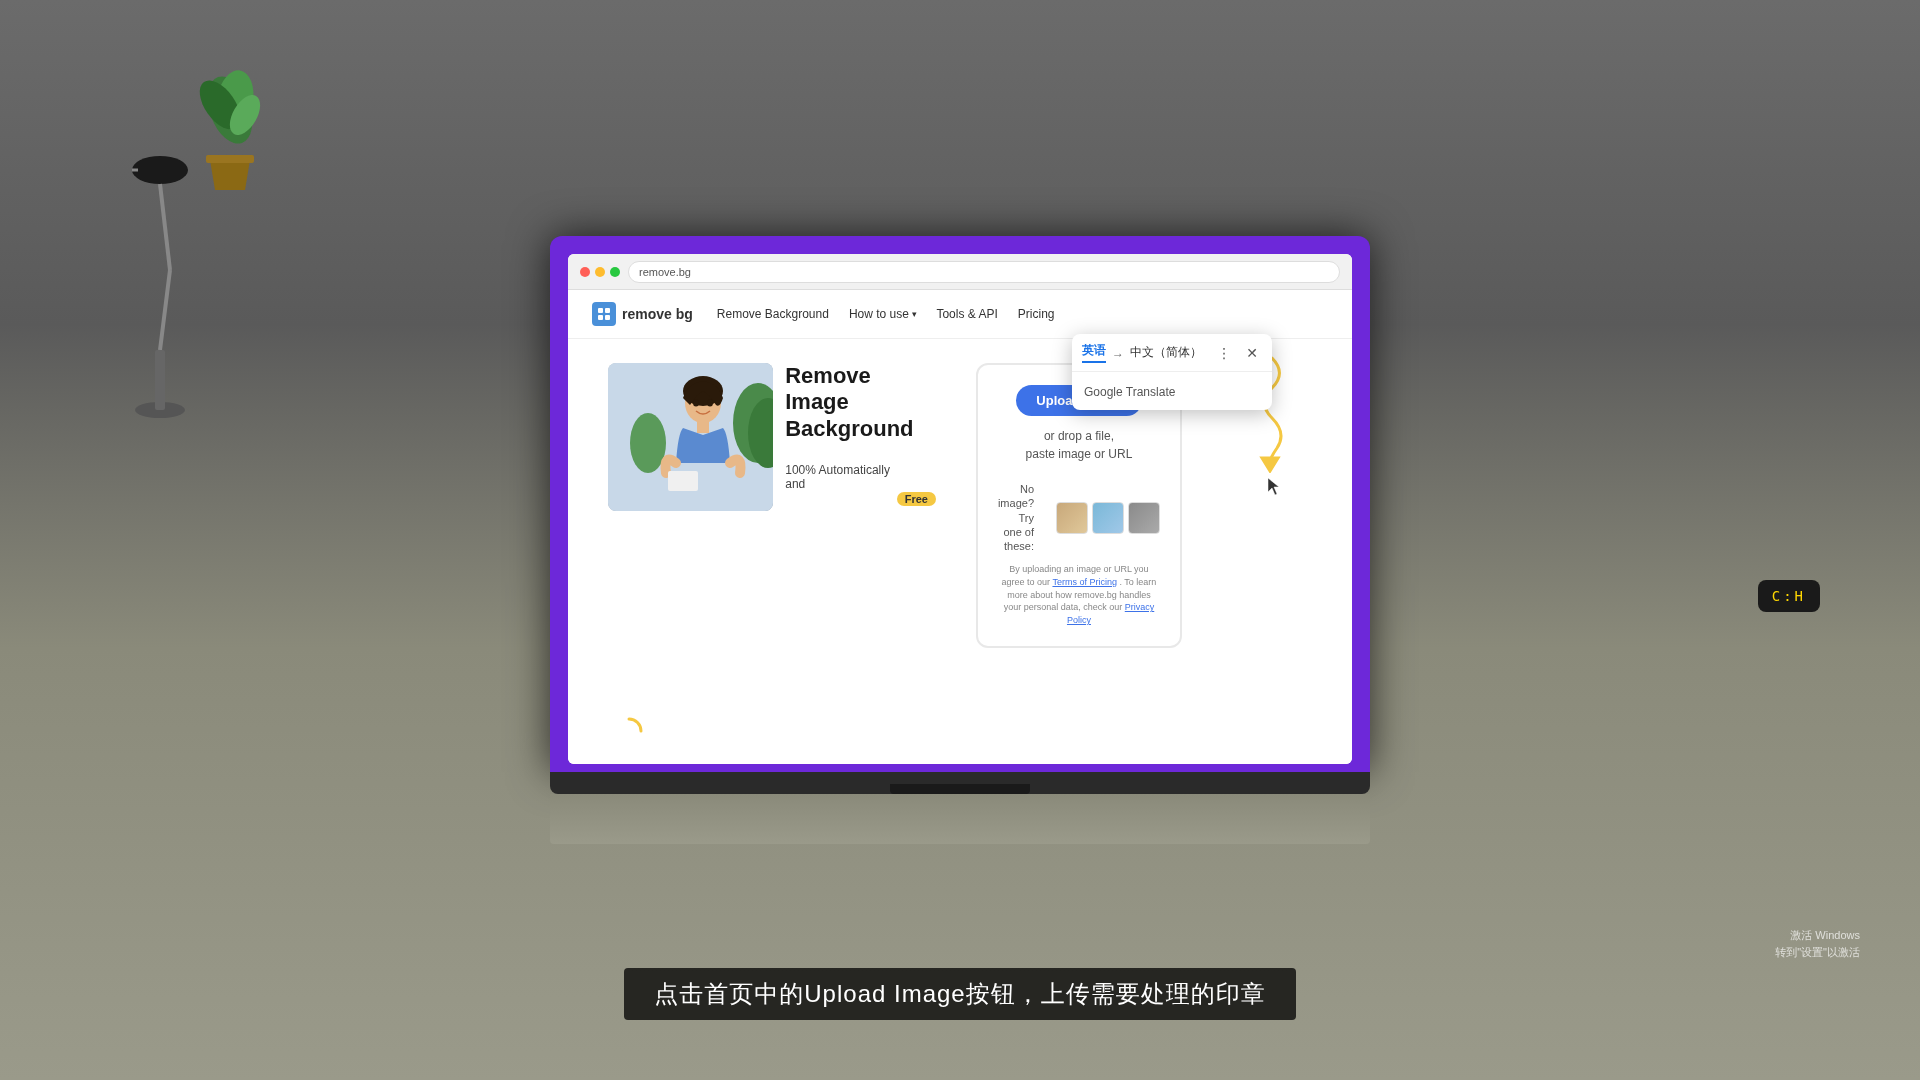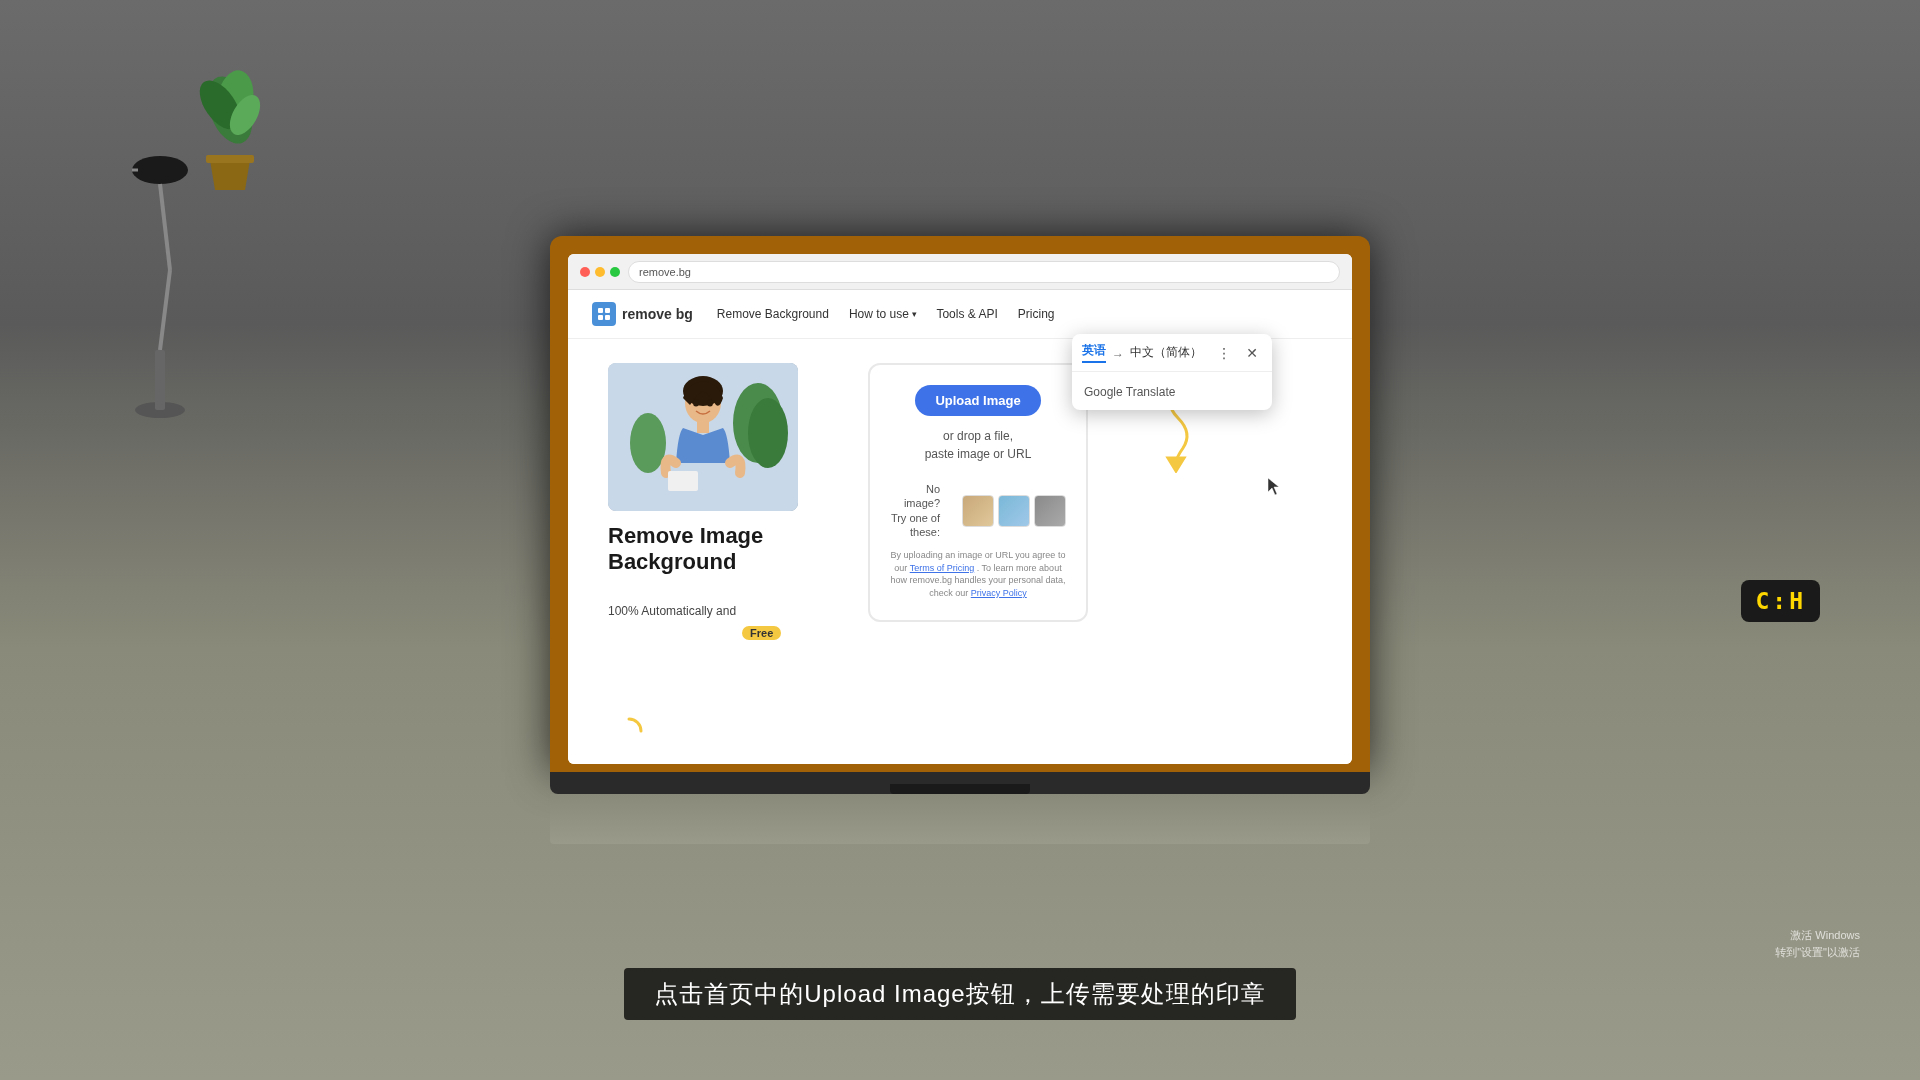--- a/index.html
+++ b/index.html
@@ -23,21 +23,21 @@
 
     
     .laptop {
       position: relative;
       width: 820px;
       margin-top: -40px;
     }
 
     
     .screen-bezel {
-      background: #a16207;
+      background: #6d28d9;
       border-radius: 12px 12px 0 0;
       padding: 18px 18px 8px 18px;
       box-shadow: 0 0 40px rgba(0,0,0,0.7);
     }
 
     
     .browser {
       background: #fff;
       border-radius: 6px;
       overflow: hidden;
@@ -129,21 +129,21 @@
     .main-content {
       display: flex;
       padding: 24px 40px;
       gap: 40px;
       align-items: flex-start;
     }
 
     
     .hero-section {
       display: flex;
-      flex-direction: column;
+      flex-direction: row;
       align-items: flex-start;
       gap: 12px;
       min-width: 220px;
     }
     .hero-image {
       width: 190px;
       height: 148px;
       border-radius: 8px;
       background: linear-gradient(135deg, #b8c4d0 0%, #8fa0b0 100%);
       overflow: hidden;
@@ -382,21 +382,21 @@
     <ellipse cx="50" cy="50" rx="20" ry="35" fill="#3a7a3a" transform="rotate(-20,50,50)"></ellipse>
     <ellipse cx="55" cy="40" rx="18" ry="30" fill="#4a9a4a" transform="rotate(10,55,40)"></ellipse>
     <ellipse cx="40" cy="45" rx="15" ry="28" fill="#2a6a2a" transform="rotate(-35,40,45)"></ellipse>
     <ellipse cx="65" cy="55" rx="12" ry="22" fill="#5aaa5a" transform="rotate(30,65,55)"></ellipse>
 
     <path d="M30 100 L35 130 L65 130 L70 100 Z" fill="#8B6914"></path>
     <rect x="26" y="95" width="48" height="8" fill="#9a7520" rx="2"></rect>
   </svg>
 </div>
 
-<div style="position:absolute; right:100px; top:580px; background:#1a1a1a; border-radius:8px; padding:8px 14px; color:#ffd700; font-size:23px; font-weight:bold; letter-spacing:3px; font-family:monospace; z-index:5;">
+<div style="position:absolute; right:100px; top:580px; background:#1a1a1a; border-radius:8px; padding:8px 14px; color:#ffd700; font-size:14px; font-weight:normal; letter-spacing:3px; font-family:monospace; z-index:5;">
   <span>C:H</span>
 </div>
 
 <div class="laptop" style="position:relative; z-index:10; width:820px; margin:0 auto;">
 
   <div class="screen-bezel">
 
     <div class="browser">
 
       <div class="browser-chrome">

